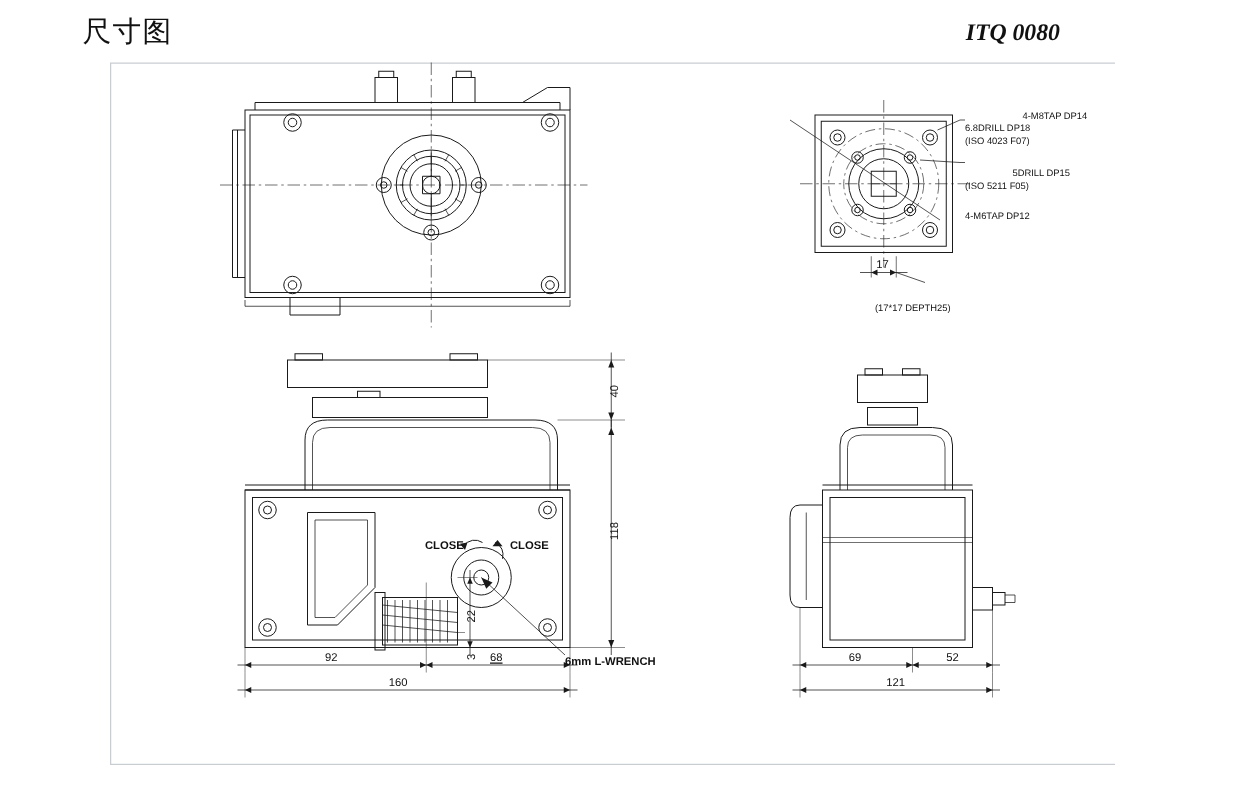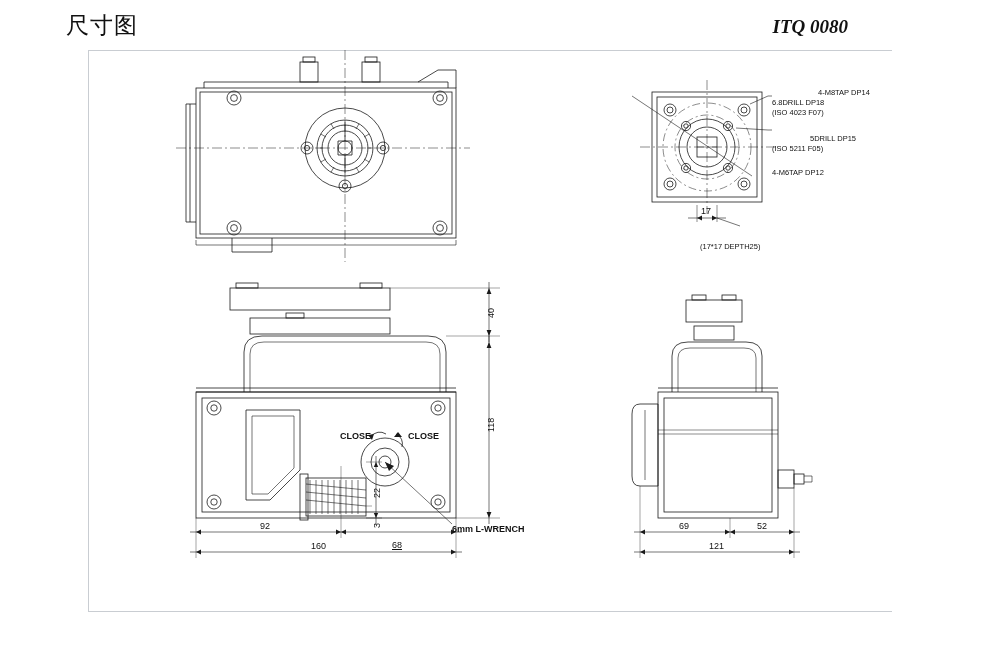--- a/index.html
+++ b/index.html
@@ -345,21 +345,21 @@
   <div class="lbl sm" style="left:700px; top:220px;margin-top:22px;">(17*17 DEPTH25)</div>
 
   <div class="lbl b" style="left:340px; top:431px; font-size:9px;">CLOSE</div>
   <div class="lbl b" style="left:408px; top:431px; font-size:9px;">CLOSE</div>
   <div class="lbl b" style="left:452px; top:524px; font-size:9px;">6mm L-WRENCH</div>
 
   <div class="lbl dim vert" style="left:486px; top:318px;">40</div>
   <div class="lbl dim vert" style="left:486px; top:432px;">118</div>
 
   <div class="lbl dim" style="left:260px; top:521px;">92</div>
-  <div class="lbl dim" style="left:392px; top:540px;text-decoration:underline;">68</div>
+  <div class="lbl dim" style="left:392px; top:521px;text-decoration:underline;">68</div>
   <div class="lbl dim vert" style="left:372px; top:498px;">22</div>
   <div class="lbl dim vert" style="left:372px; top:528px;">3</div>
   <div class="lbl dim" style="left:311px; top:541px;">160</div>
 
   <div class="lbl dim" style="left:679px; top:521px;">69</div>
   <div class="lbl dim" style="left:757px; top:521px;">52</div>
   <div class="lbl dim" style="left:709px; top:541px;">121</div>
 
 </div>
 

